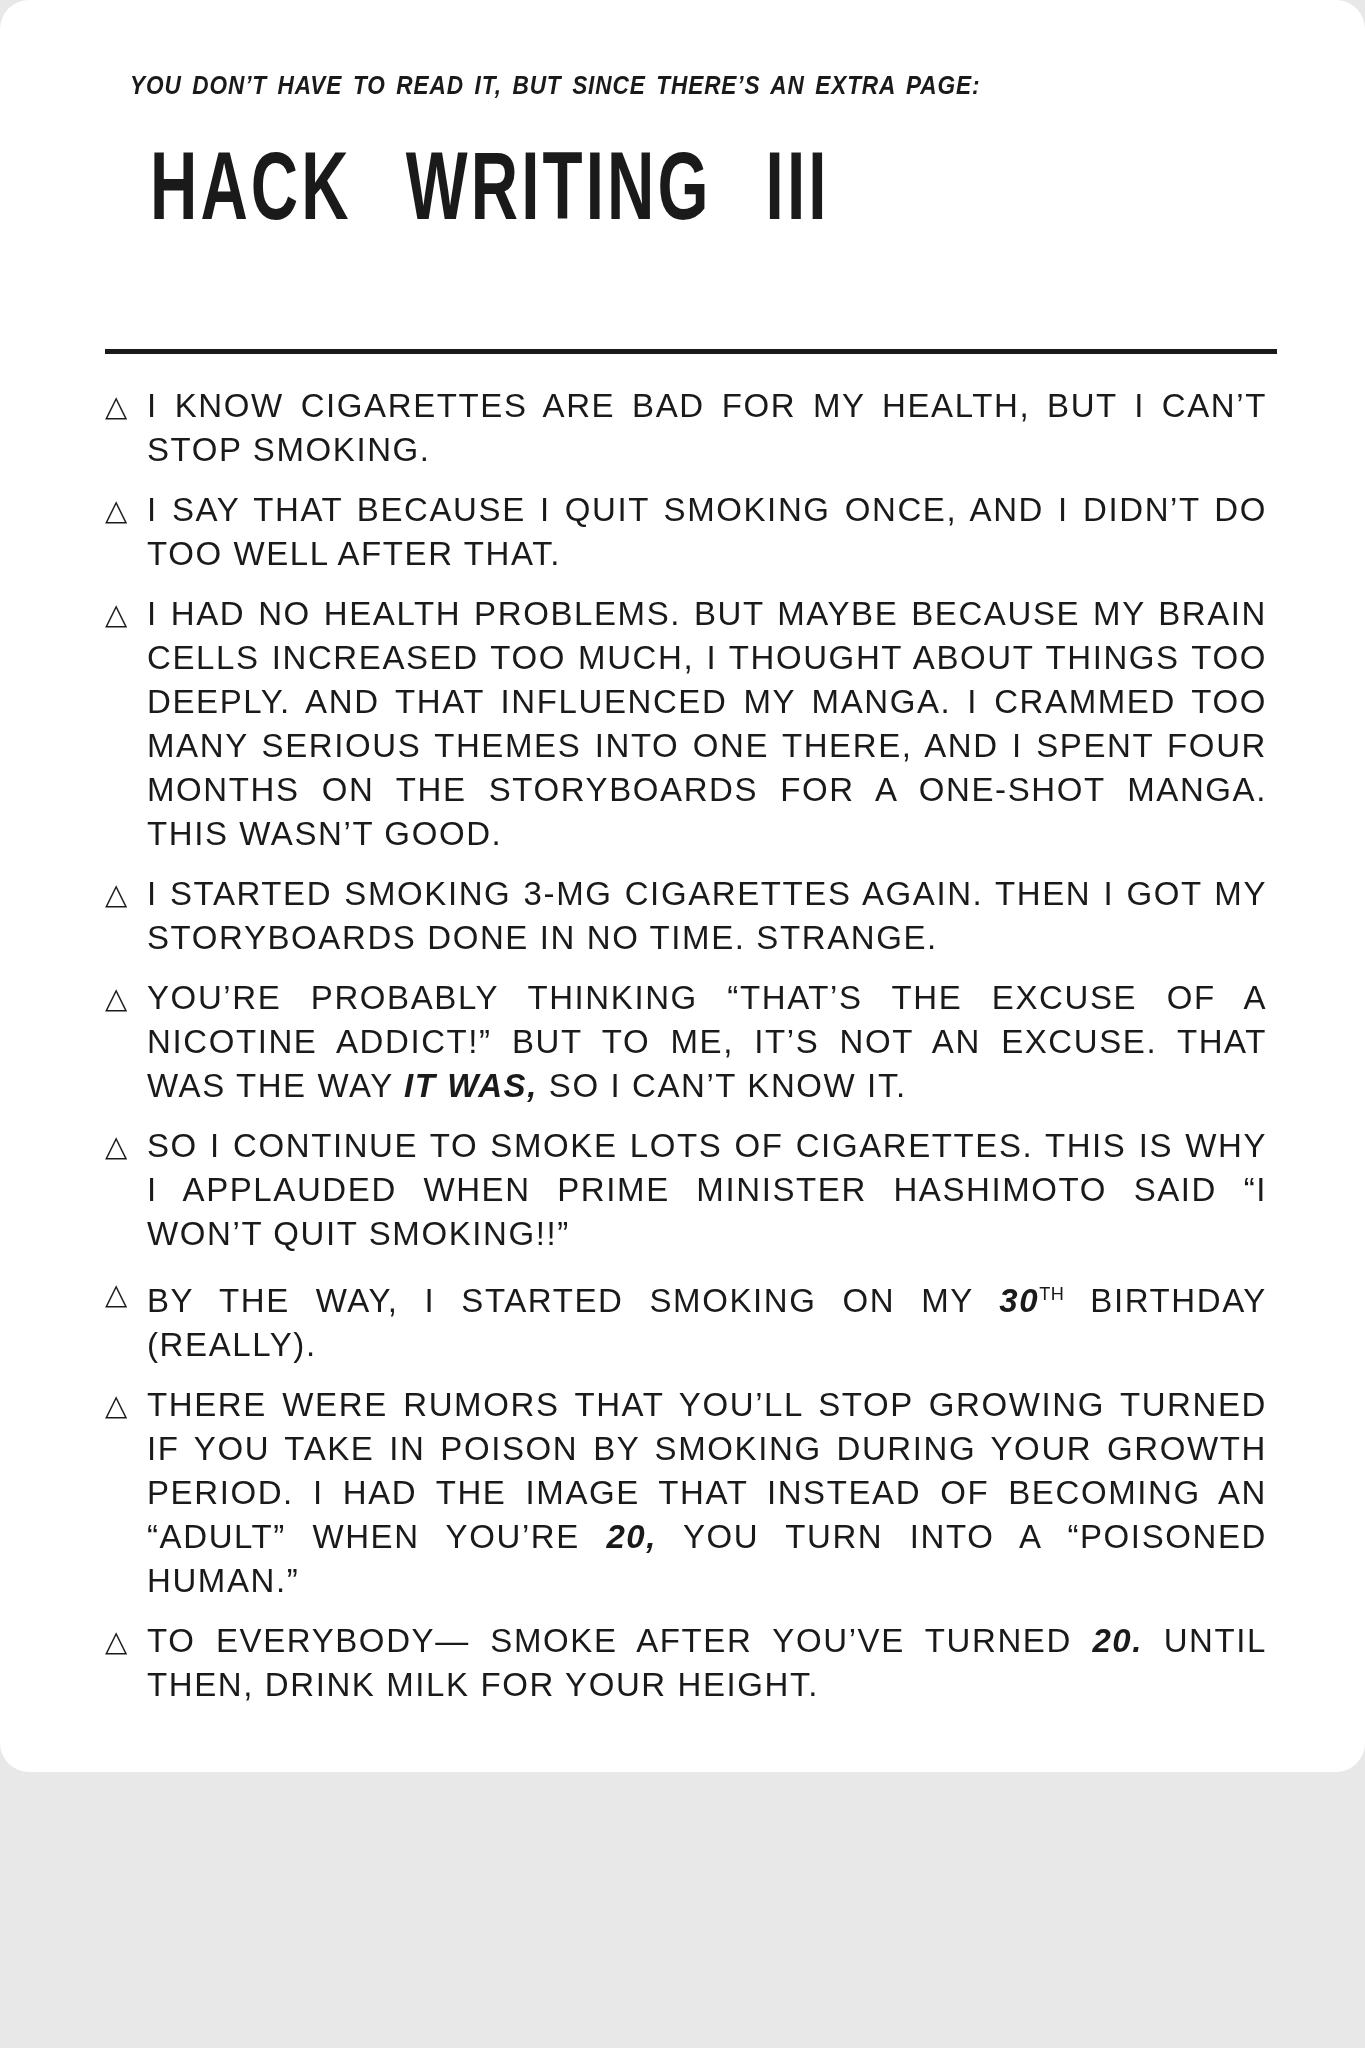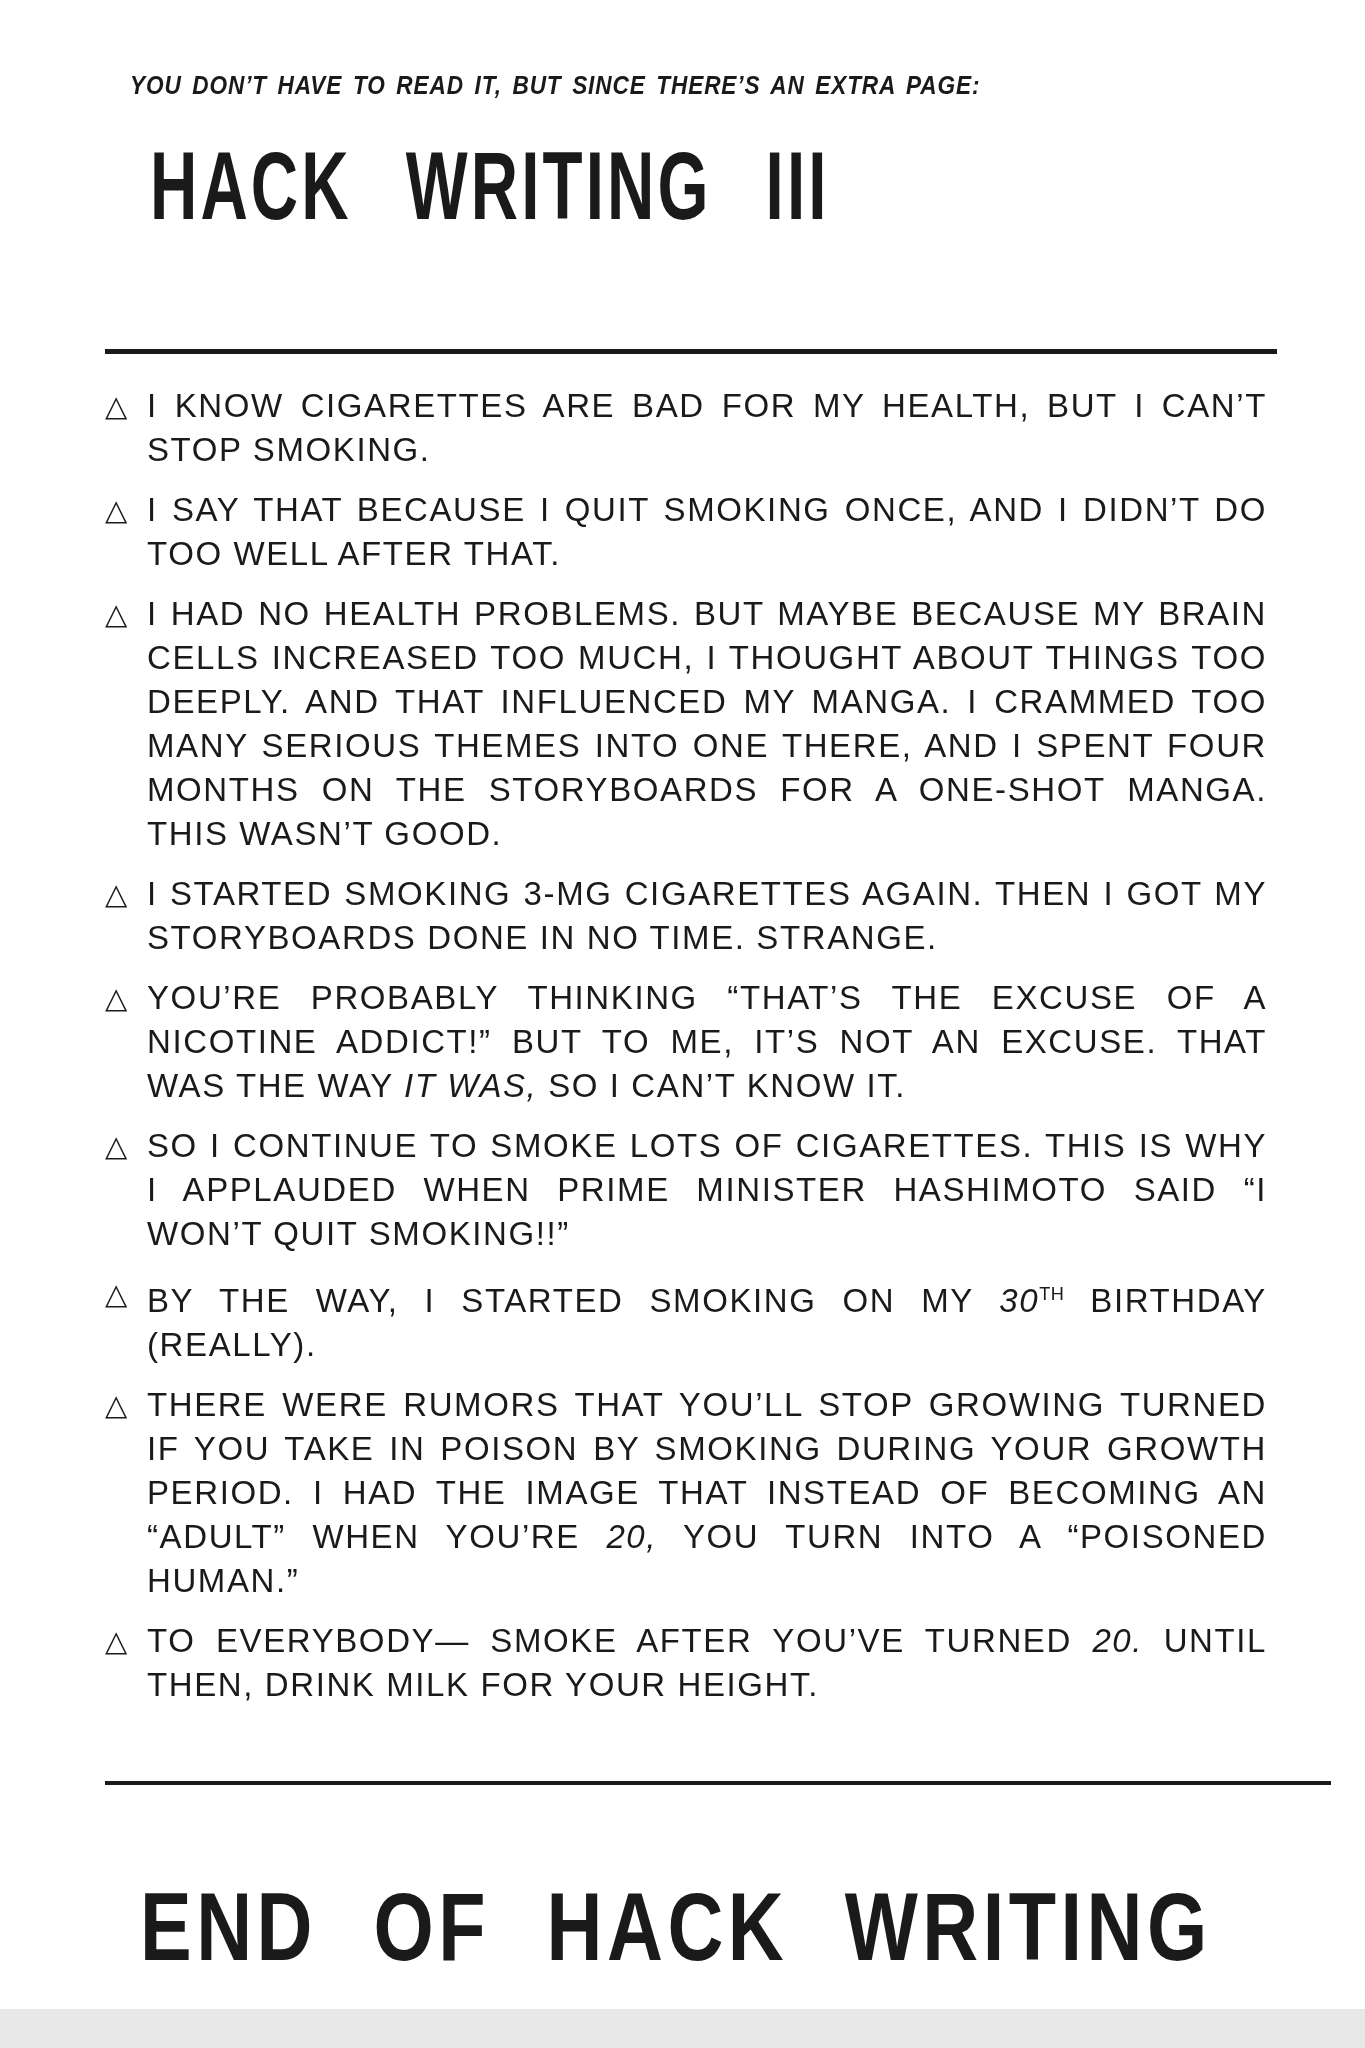--- a/index.html
+++ b/index.html
@@ -3,25 +3,26 @@
 <meta charset="utf-8">
 <style>
   :root{
     --text:#1a1a1a;
     --bg:#ffffff;
     --rule:#1a1a1a;
   }
   html,body{margin:0;padding:0;background:#e8e8e8;}
   .page{
     position:relative;
-    width:1365px;height:2009px;
+    width:1365px;height:1772px;
     background:var(--bg);
     color:var(--text);
     font-family:"Liberation Sans", sans-serif;
     overflow:hidden;
+    border-radius:29px;
   }
   .intro{
     position:absolute;left:130px;top:70px;
     font-size:26px;font-style:italic;font-weight:bold;
     letter-spacing:1px;word-spacing:4px;
     transform:scaleX(0.87);transform-origin:left top;
     white-space:nowrap;
   }
   .title{
     position:absolute;left:150px;top:130px;
@@ -47,21 +48,21 @@
   .marker{
     flex:0 0 42px;width:42px;
     font-size:29px;line-height:44px;
     letter-spacing:0;
   }
   .btext{
     flex:1;
     text-align:justify;
   }
   .seg-normal{}
-  .seg-em{font-weight:normal;font-style:italic;}
+  .seg-em{font-weight:bold;font-style:italic;}
   .seg-sup{font-size:0.55em;vertical-align:super;letter-spacing:0.5px;}
   .footer-title{
     position:absolute;left:140px;top:1872px;
     font-size:86px;font-weight:bold;
     letter-spacing:5px;word-spacing:34px;
     transform:scale(0.9,1.12);transform-origin:left top;
     white-space:nowrap;
   }
 </style>
 </head>

